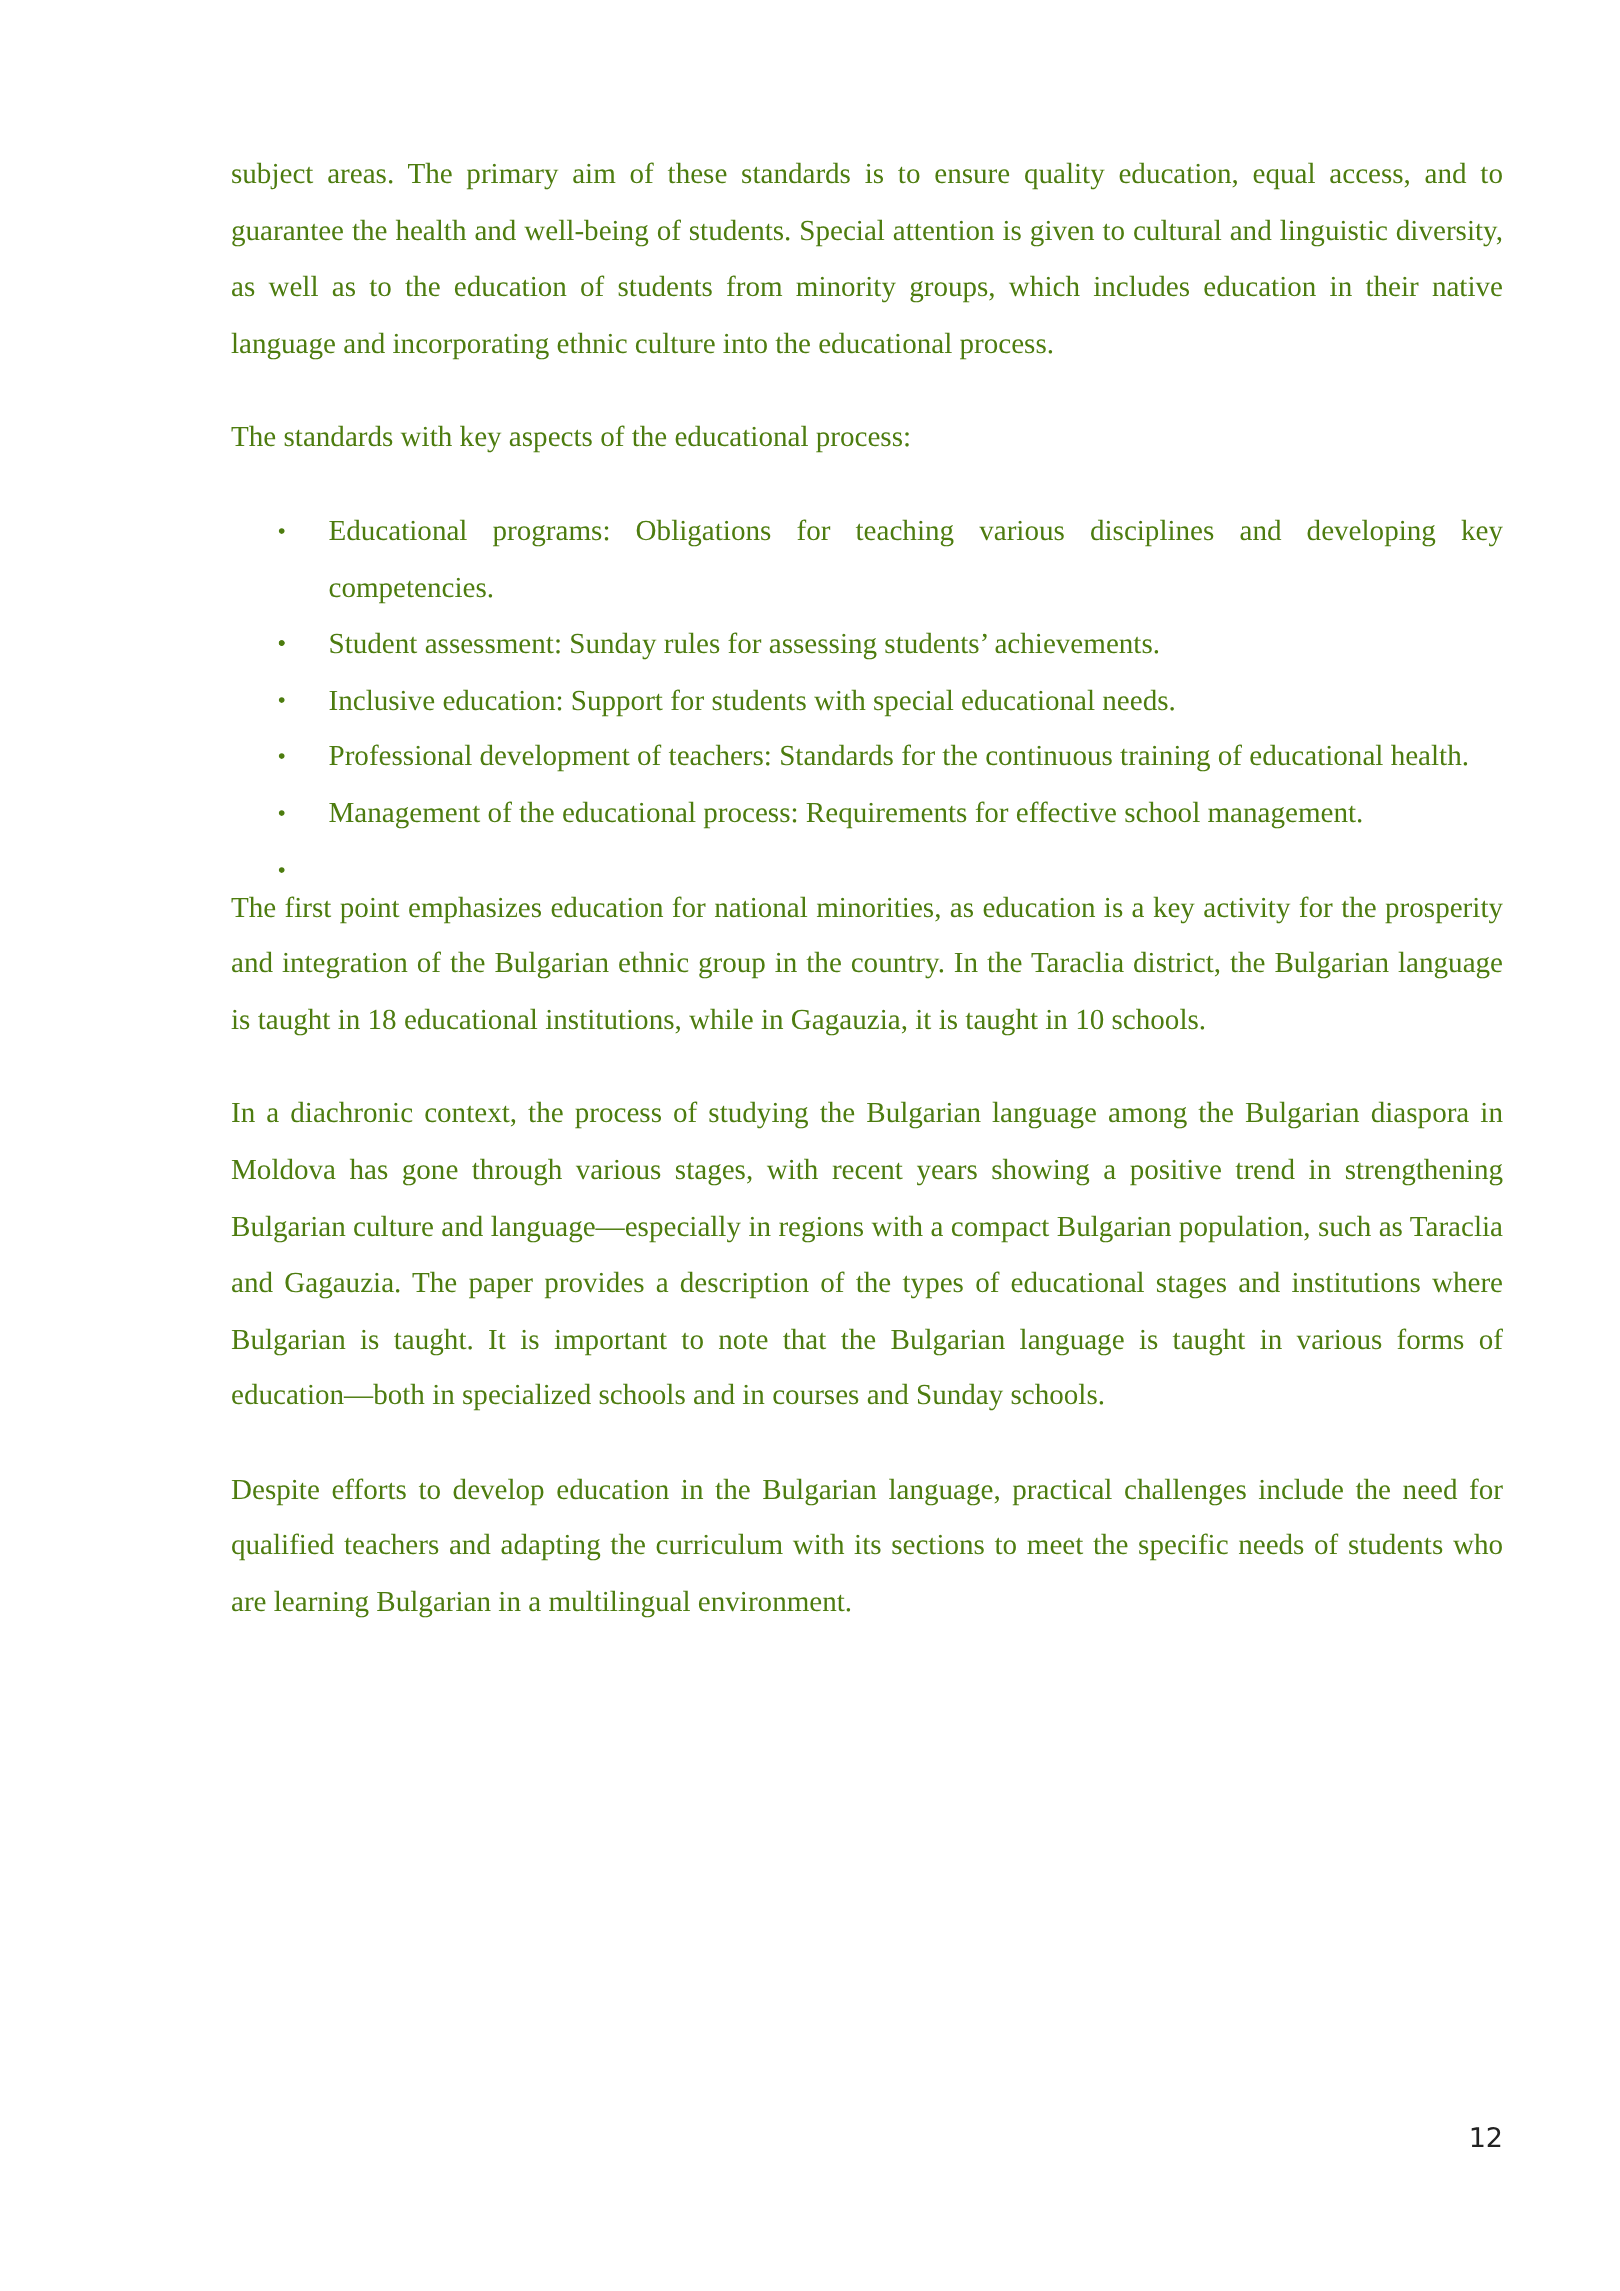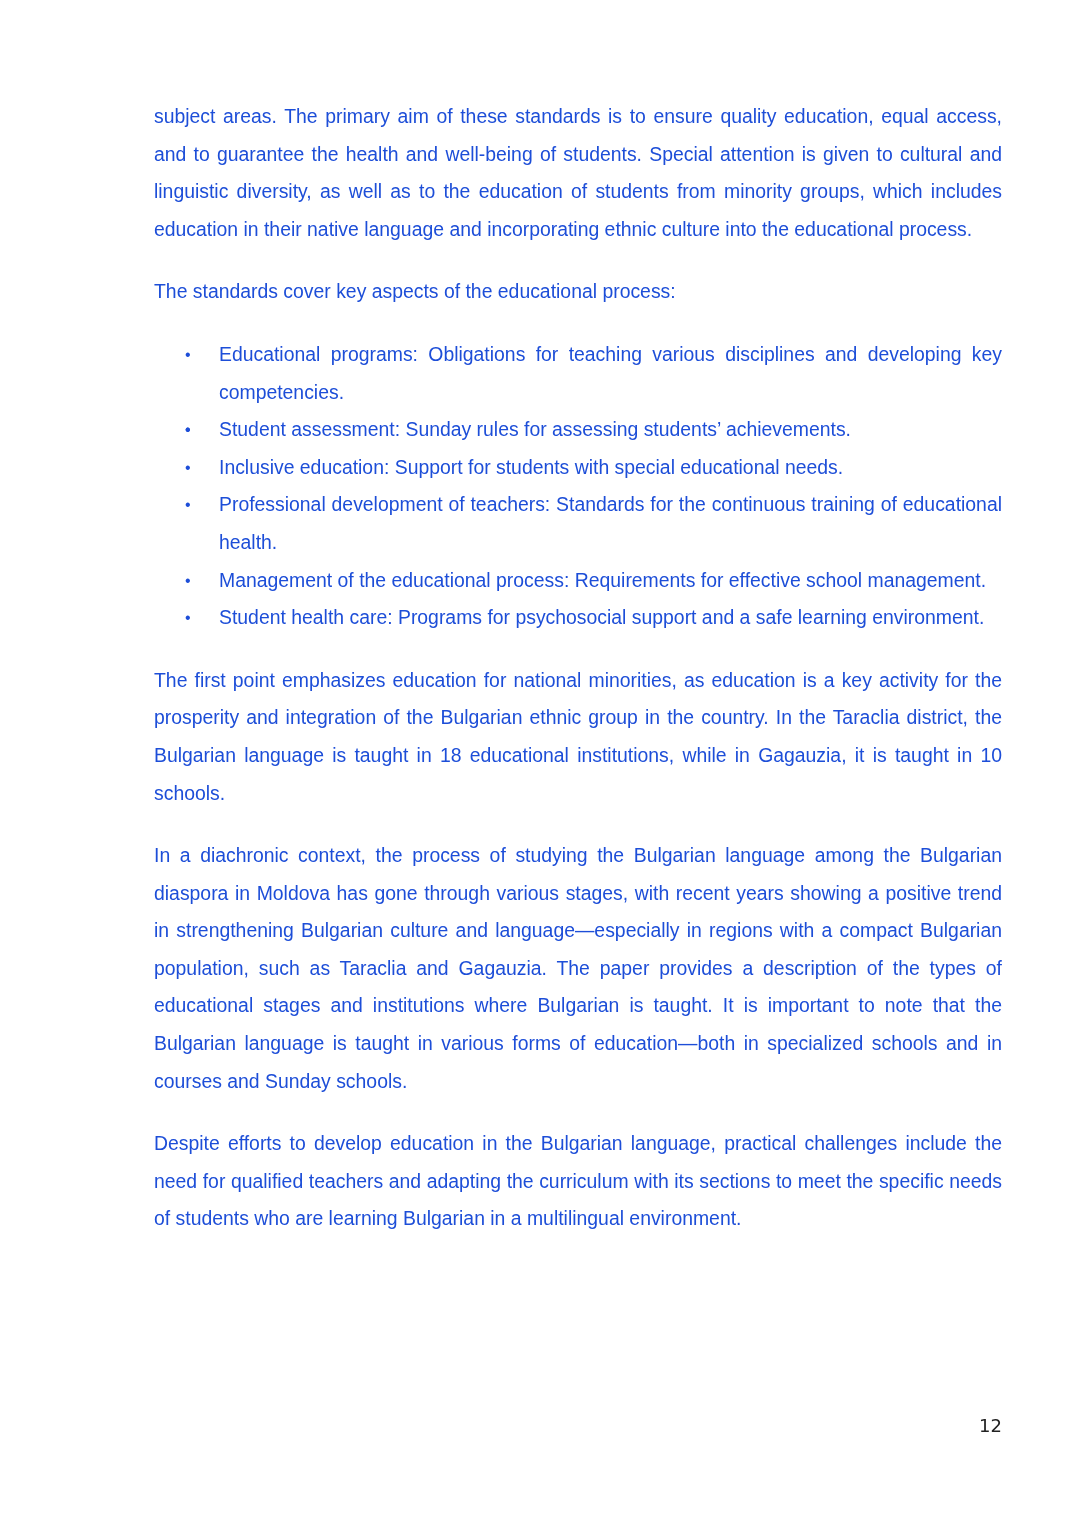--- a/index.html
+++ b/index.html
@@ -1,48 +1,48 @@
 <!DOCTYPE html>
 <html><head>
 <meta charset="utf-8">
 <style>
   html, body { margin: 0; padding: 0; background: #ffffff; }
   body { width: 1080px; height: 1527px; position: relative; overflow: hidden; }
   .page {
     position: absolute; left: 154px; top: 98px; width: 848px;
-    font-family: Liberation Sans, sans-serif;
-    font-size: 19.4px; line-height: 37.6px; color: #1d4ed8;
+    font-family: Liberation Serif, serif;
+    font-size: 19.4px; line-height: 37.6px; color: #4d7c0f;
   }
   .para { margin: 0; text-align: justify; }
   .para + .para, .para + .list, .list + .para { margin-top: 25px; }
   .list { list-style: none; margin: 0; padding: 0; }
   .list li { position: relative; padding-left: 65px; text-align: justify; }
   .list li .bullet {
     position: absolute; left: 31px; top: 0; font-size: 16px;
   }
   .page-number {
     position: absolute; right: 78px; top: 1415px;
     font-family: "DejaVu Sans", sans-serif; font-size: 18px; color: #222;
   }
 </style>
 </head>
 <body>
 
 <div class="page">
   <p class="para">subject areas. The primary aim of these standards is to ensure quality education, equal access, and to guarantee the health and well-being of students. Special attention is given to cultural and linguistic diversity, as well as to the education of students from minority groups, which includes education in their native language and incorporating ethnic culture into the educational process.</p>
-  <p class="para">The standards cover key aspects of the educational process:</p>
+  <p class="para">The standards with key aspects of the educational process:</p>
 
   <ul class="list">
     <li><span class="bullet">•</span><span>Educational programs: Obligations for teaching various disciplines and developing key competencies.</span></li>
     <li><span class="bullet">•</span></li>
     <li><span class="bullet">•</span><span>Student assessment: Sunday rules for assessing students’ achievements.</span></li>
     <li><span class="bullet">•</span><span>Inclusive education: Support for students with special educational needs.</span></li>
     <li><span class="bullet">•</span><span>Professional development of teachers: Standards for the continuous training of educational health.</span></li>
     <li><span class="bullet">•</span><span>Management of the educational process: Requirements for effective school management.</span></li>
-    <li><span class="bullet">•</span><span>Student health care: Programs for psychosocial support and a safe learning environment.</span></li>
+    <li><span class="bullet">•</span></li>
   </ul>
 
   <p class="para">The first point emphasizes education for national minorities, as education is a key activity for the prosperity and integration of the Bulgarian ethnic group in the country. In the Taraclia district, the Bulgarian language is taught in 18 educational institutions, while in Gagauzia, it is taught in 10 schools.</p>
   <p class="para">In a diachronic context, the process of studying the Bulgarian language among the Bulgarian diaspora in Moldova has gone through various stages, with recent years showing a positive trend in strengthening Bulgarian culture and language—especially in regions with a compact Bulgarian population, such as Taraclia and Gagauzia. The paper provides a description of the types of educational stages and institutions where Bulgarian is taught. It is important to note that the Bulgarian language is taught in various forms of education—both in specialized schools and in courses and Sunday schools.</p>
   <p class="para">Despite efforts to develop education in the Bulgarian language, practical challenges include the need for qualified teachers and adapting the curriculum with its sections to meet the specific needs of students who are learning Bulgarian in a multilingual environment.</p>
 </div>
 
 <div class="page-number">12</div>
 
 </body></html>

